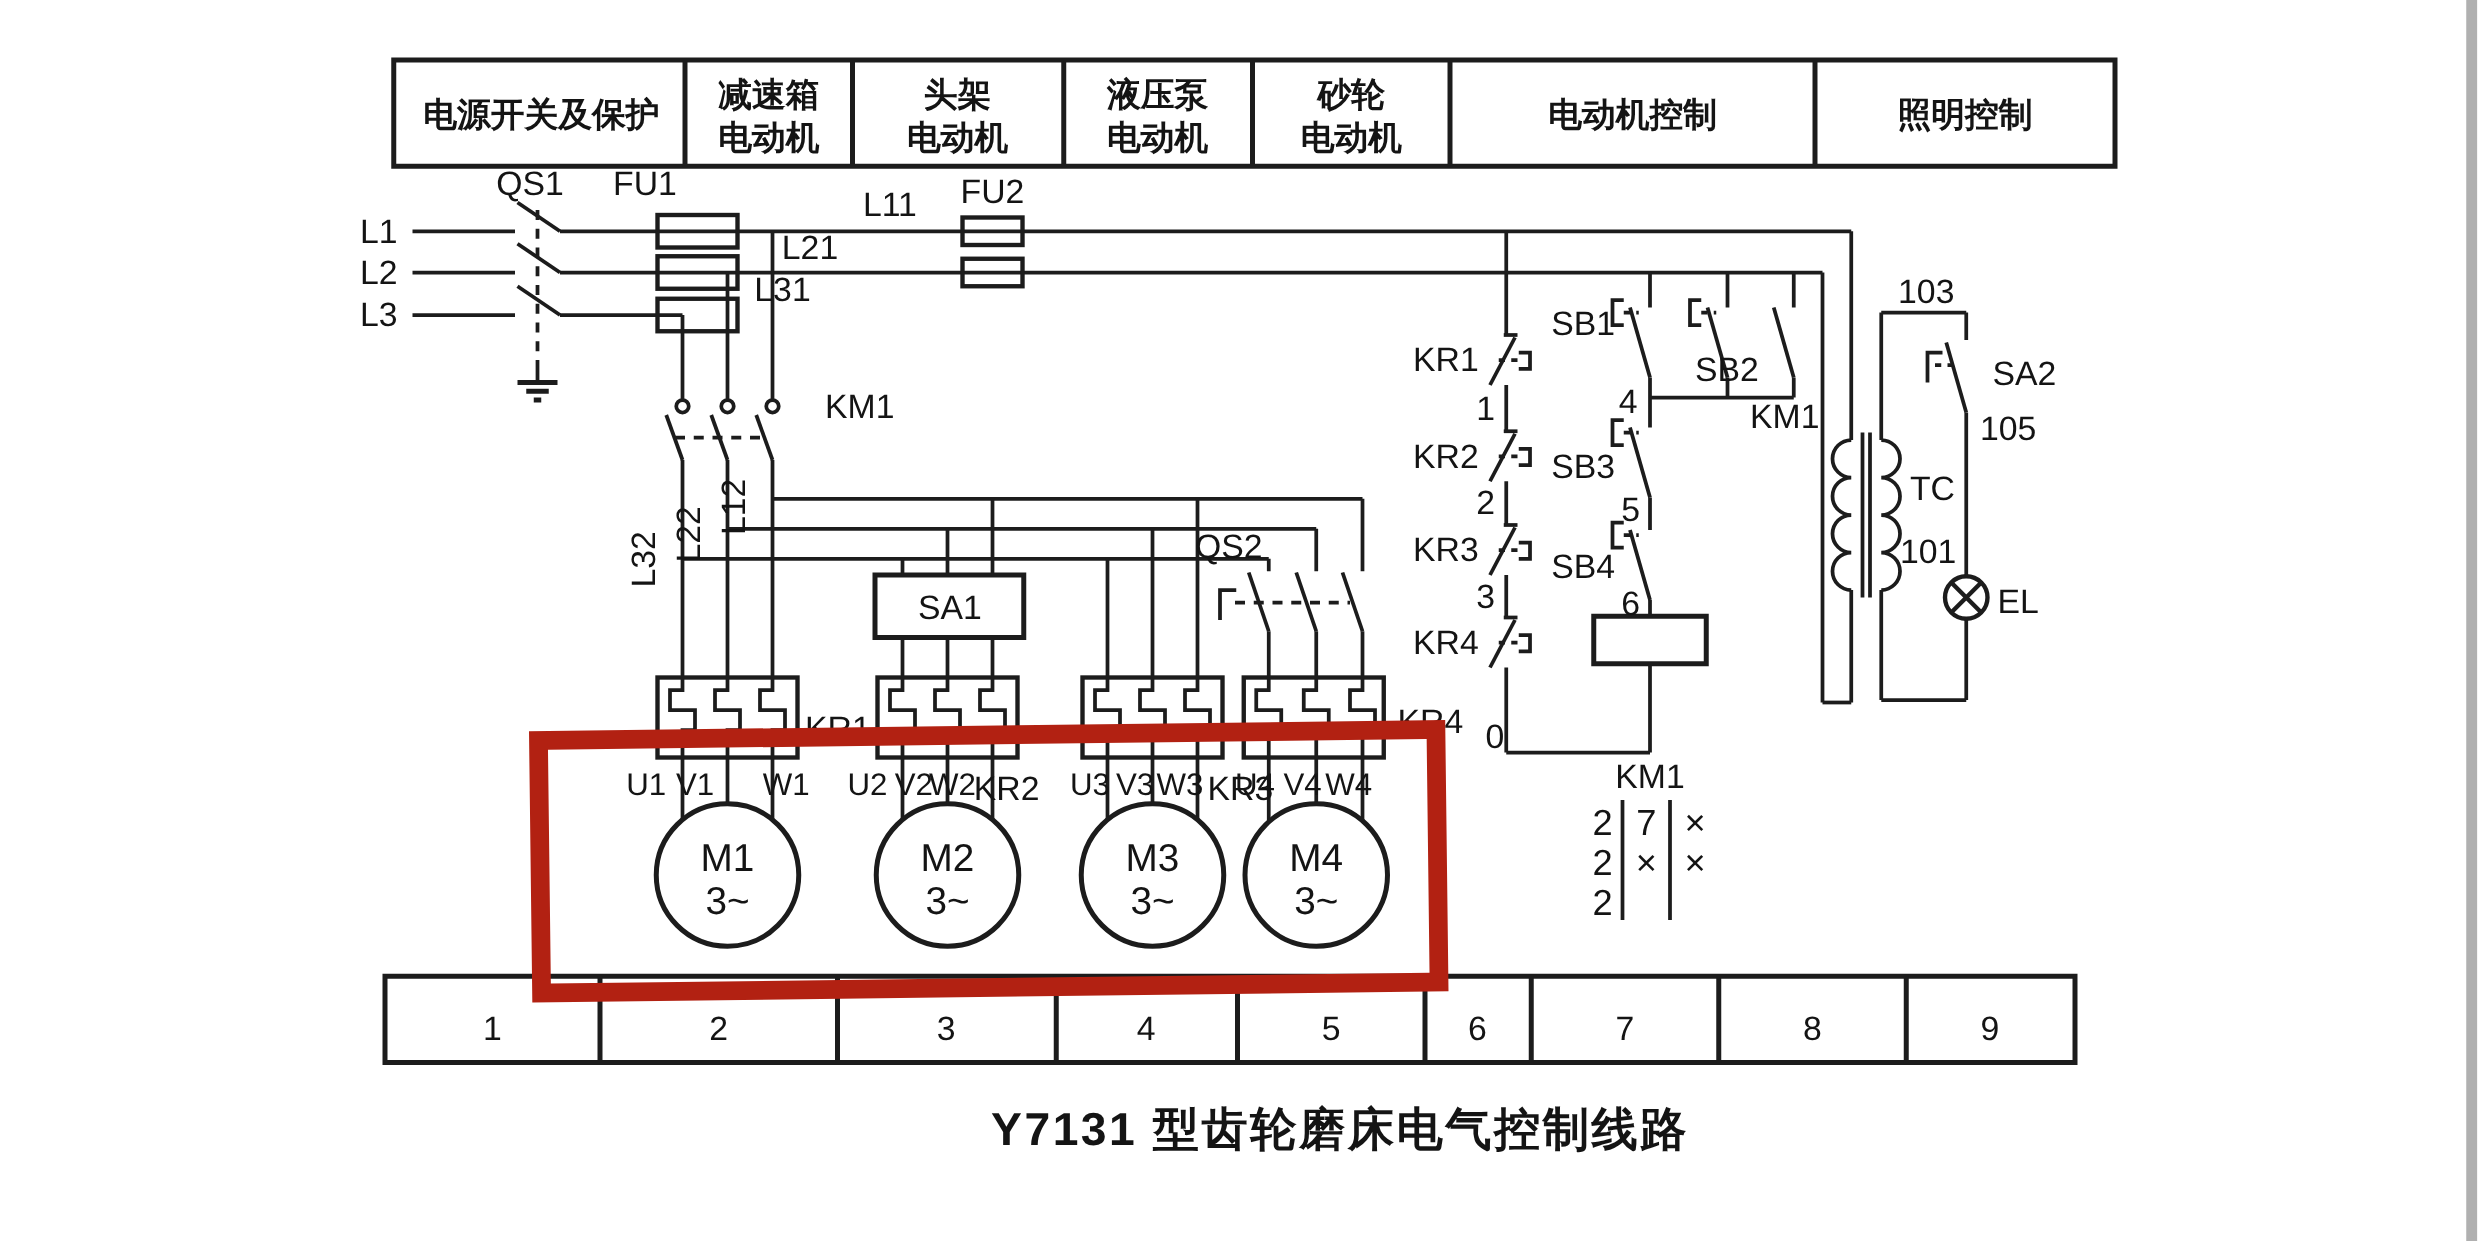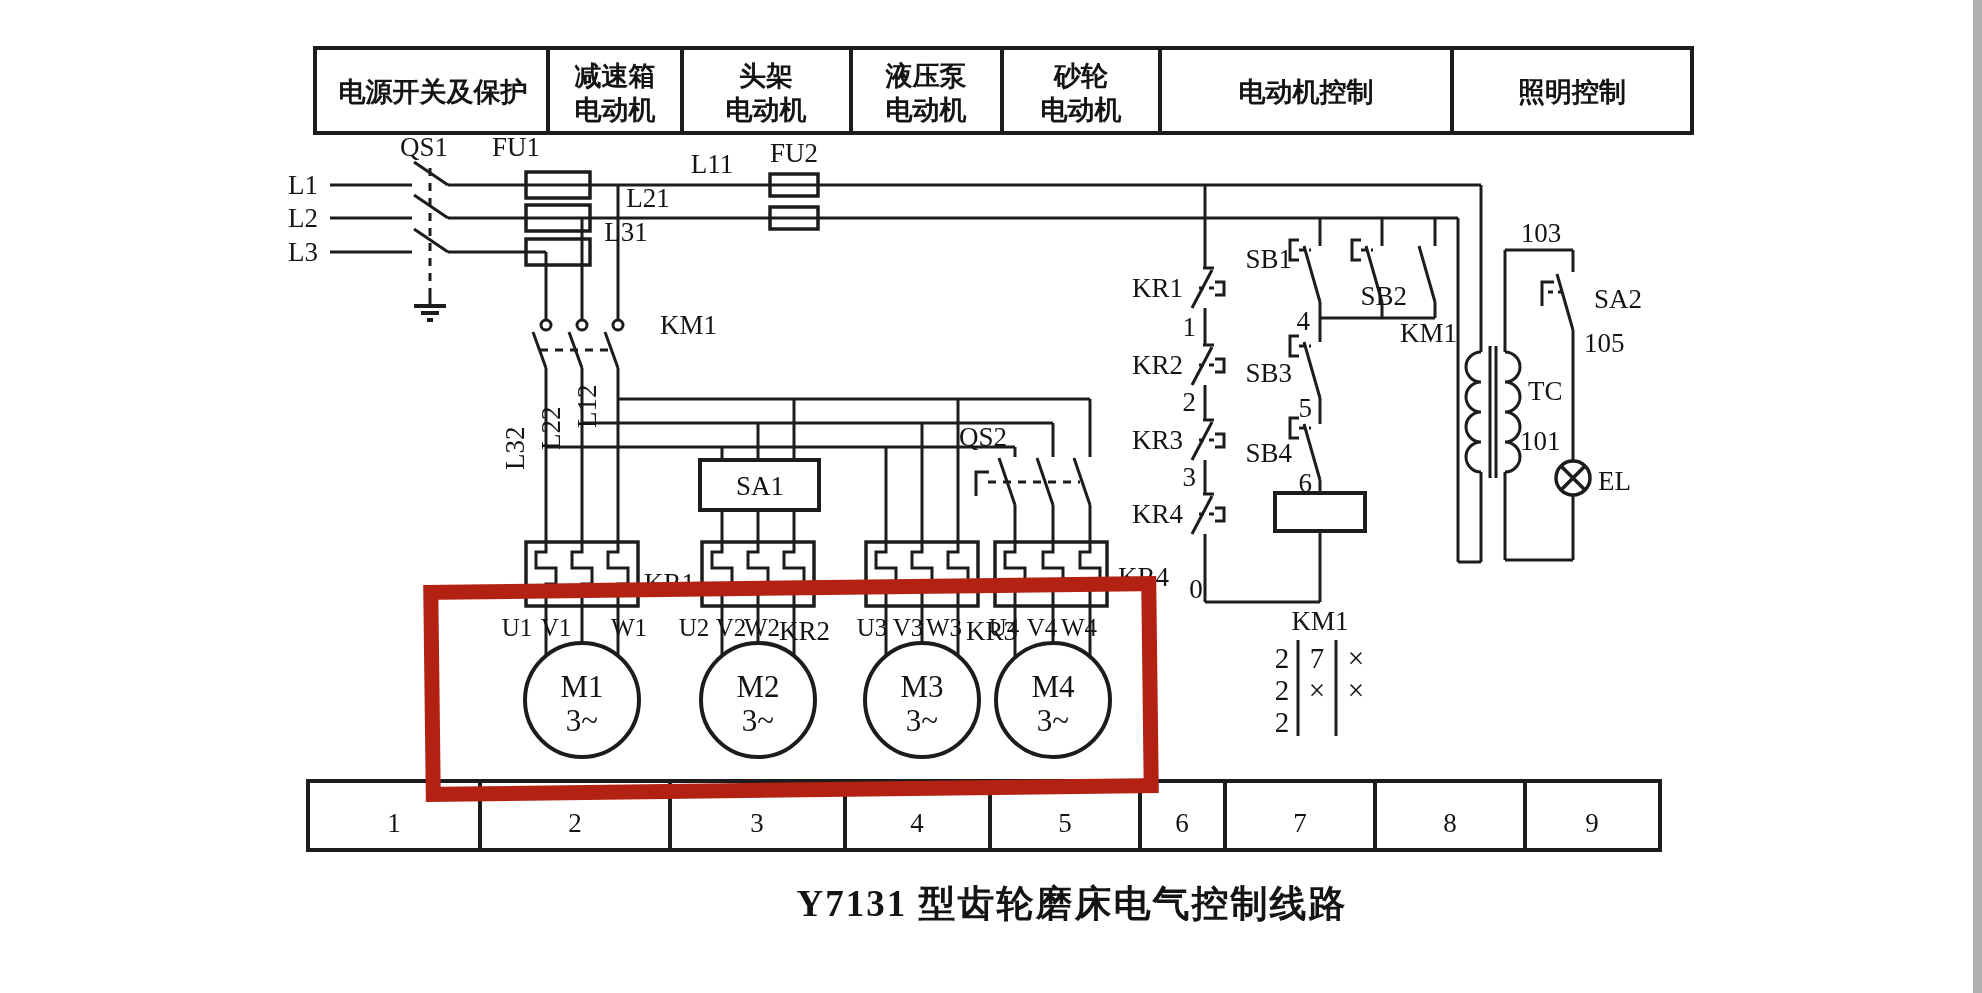--- a/index.html
+++ b/index.html
@@ -1,17 +1,17 @@
 <!DOCTYPE html>
 <html><head>
 <meta charset="utf-8">
 <style>
   html,body{margin:0;padding:0;background:#ffffff;}
   #stage{position:relative;width:1982px;height:993px;background:#ffffff;overflow:hidden;
-         font-family:Liberation Serif, serif;}
+         font-family:Liberation Sans, sans-serif;}
   svg{position:absolute;left:0;top:0;}
   svg text{fill:#141414;}
   .lbl{font-size:27px;}
   .lbl-sm{font-size:25px;}
   .hdr{font-size:27px;font-weight:bold;}
   .cap{font-size:37px;font-weight:bold;letter-spacing:2px;}
   .mot{font-size:31px;}
   .zone{font-size:27px;}
   .tbl{font-size:29px;}
 </style>

